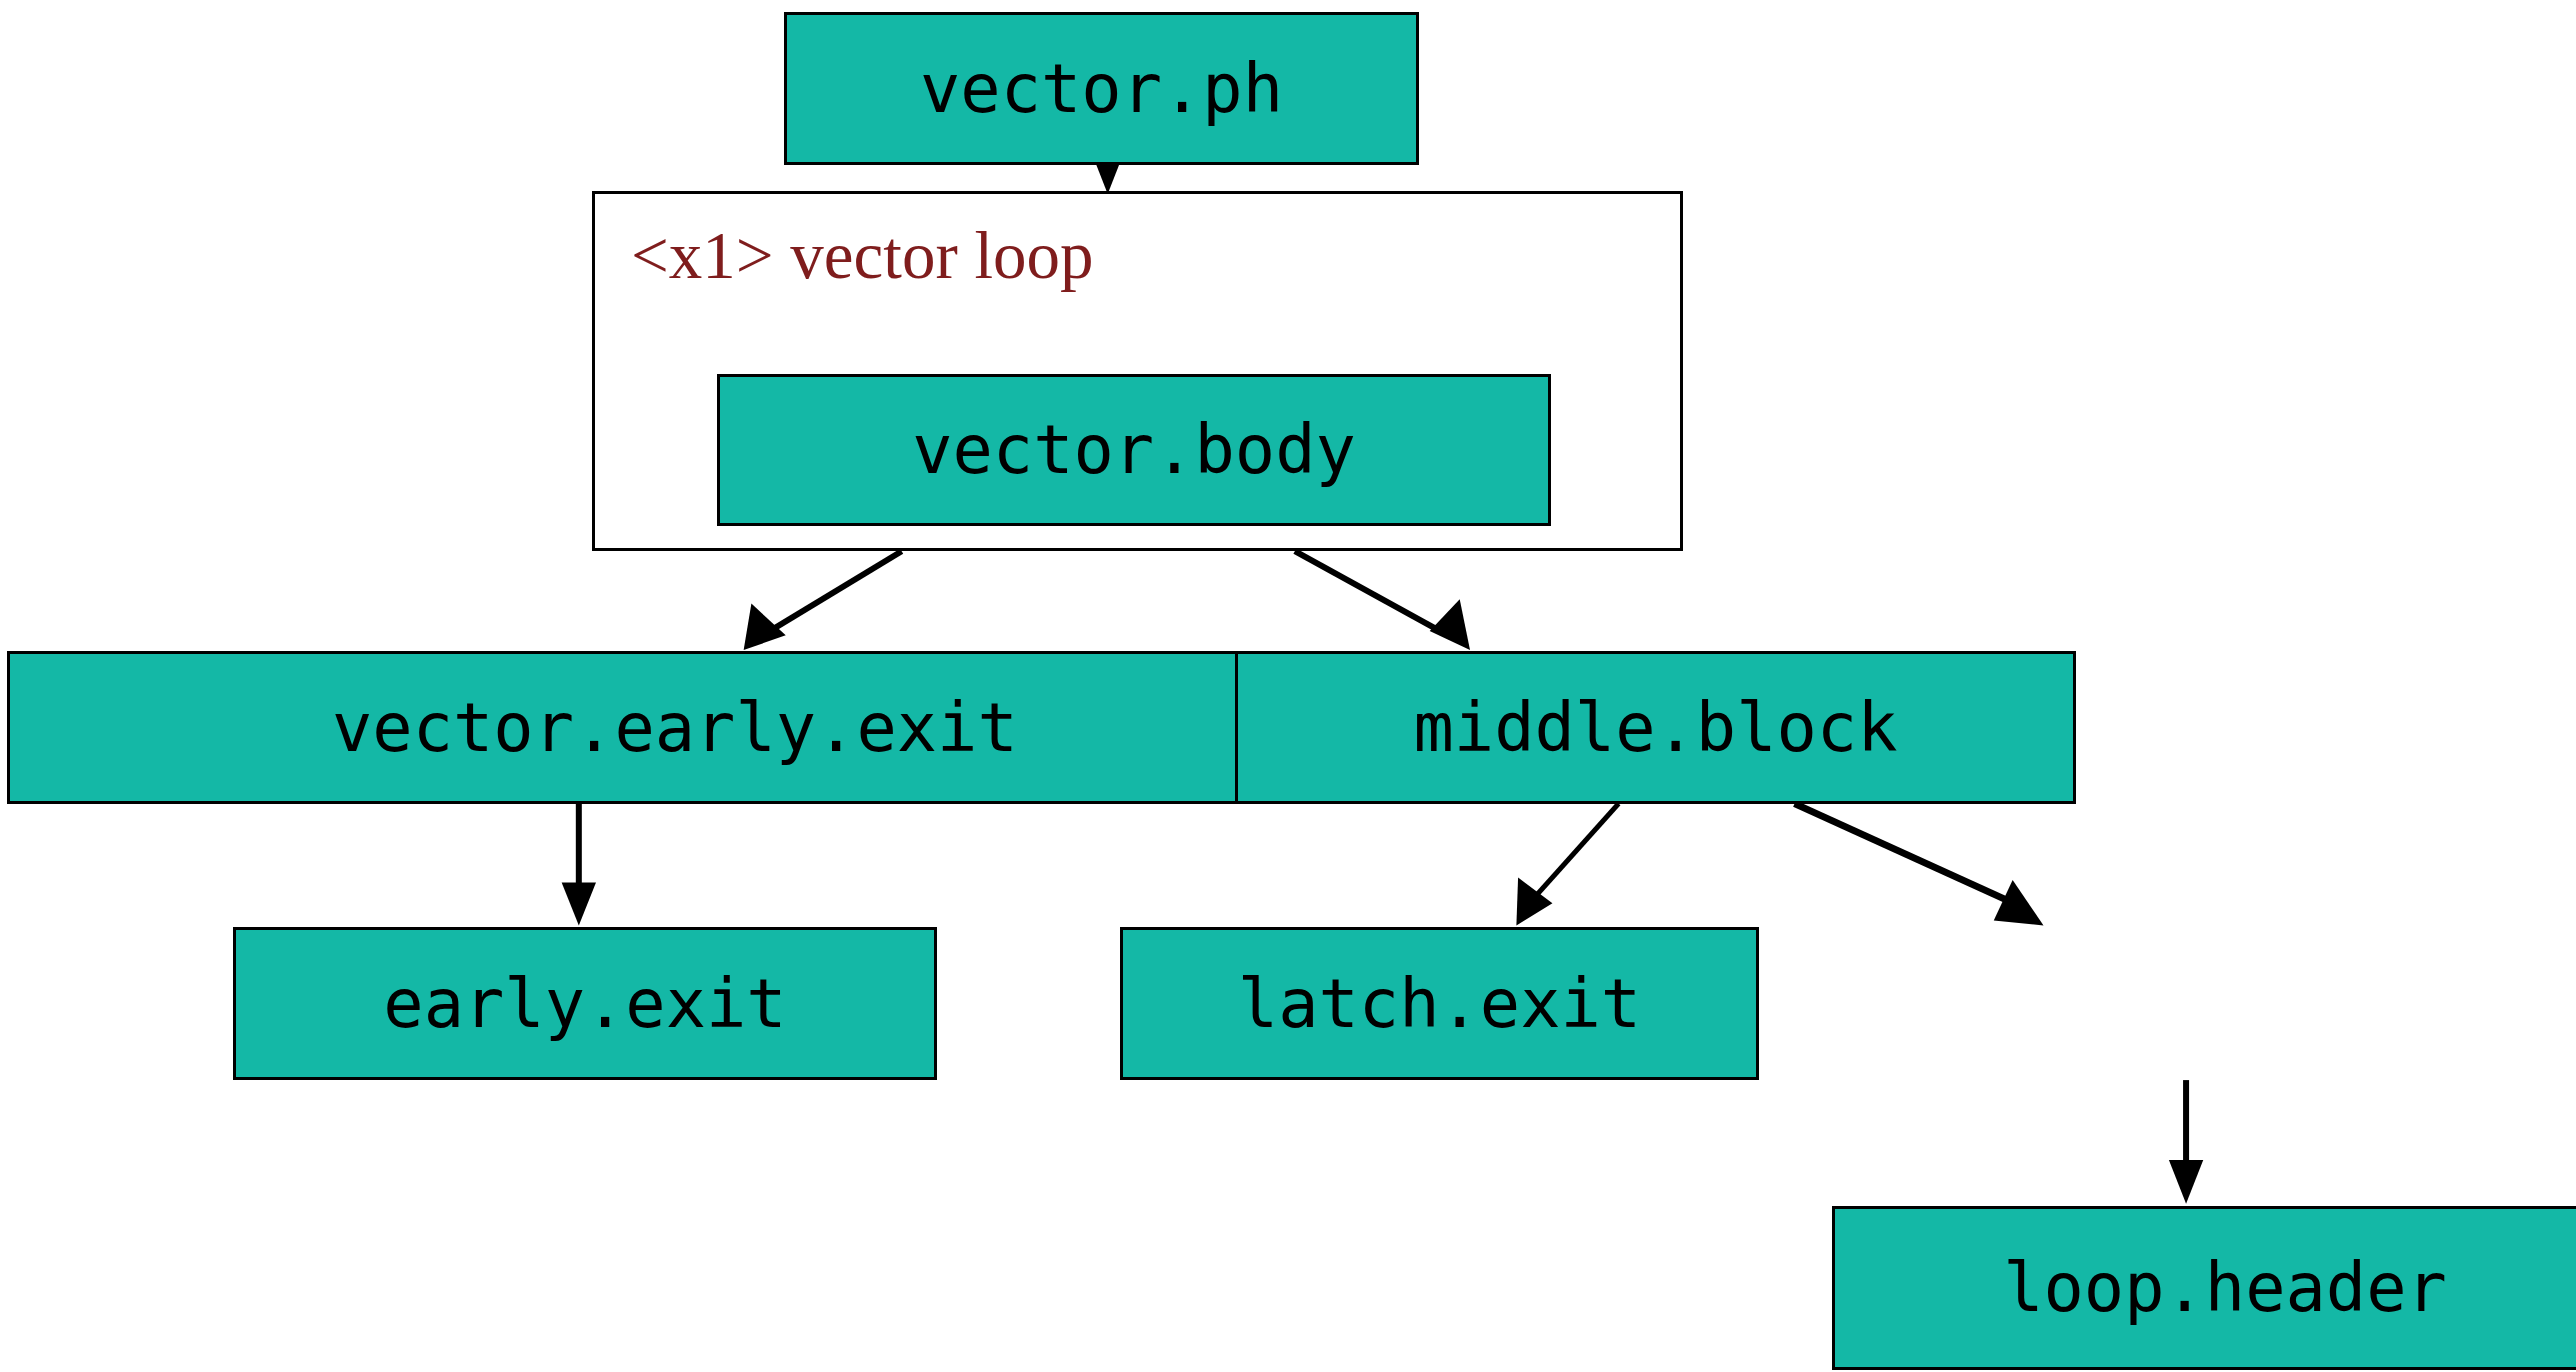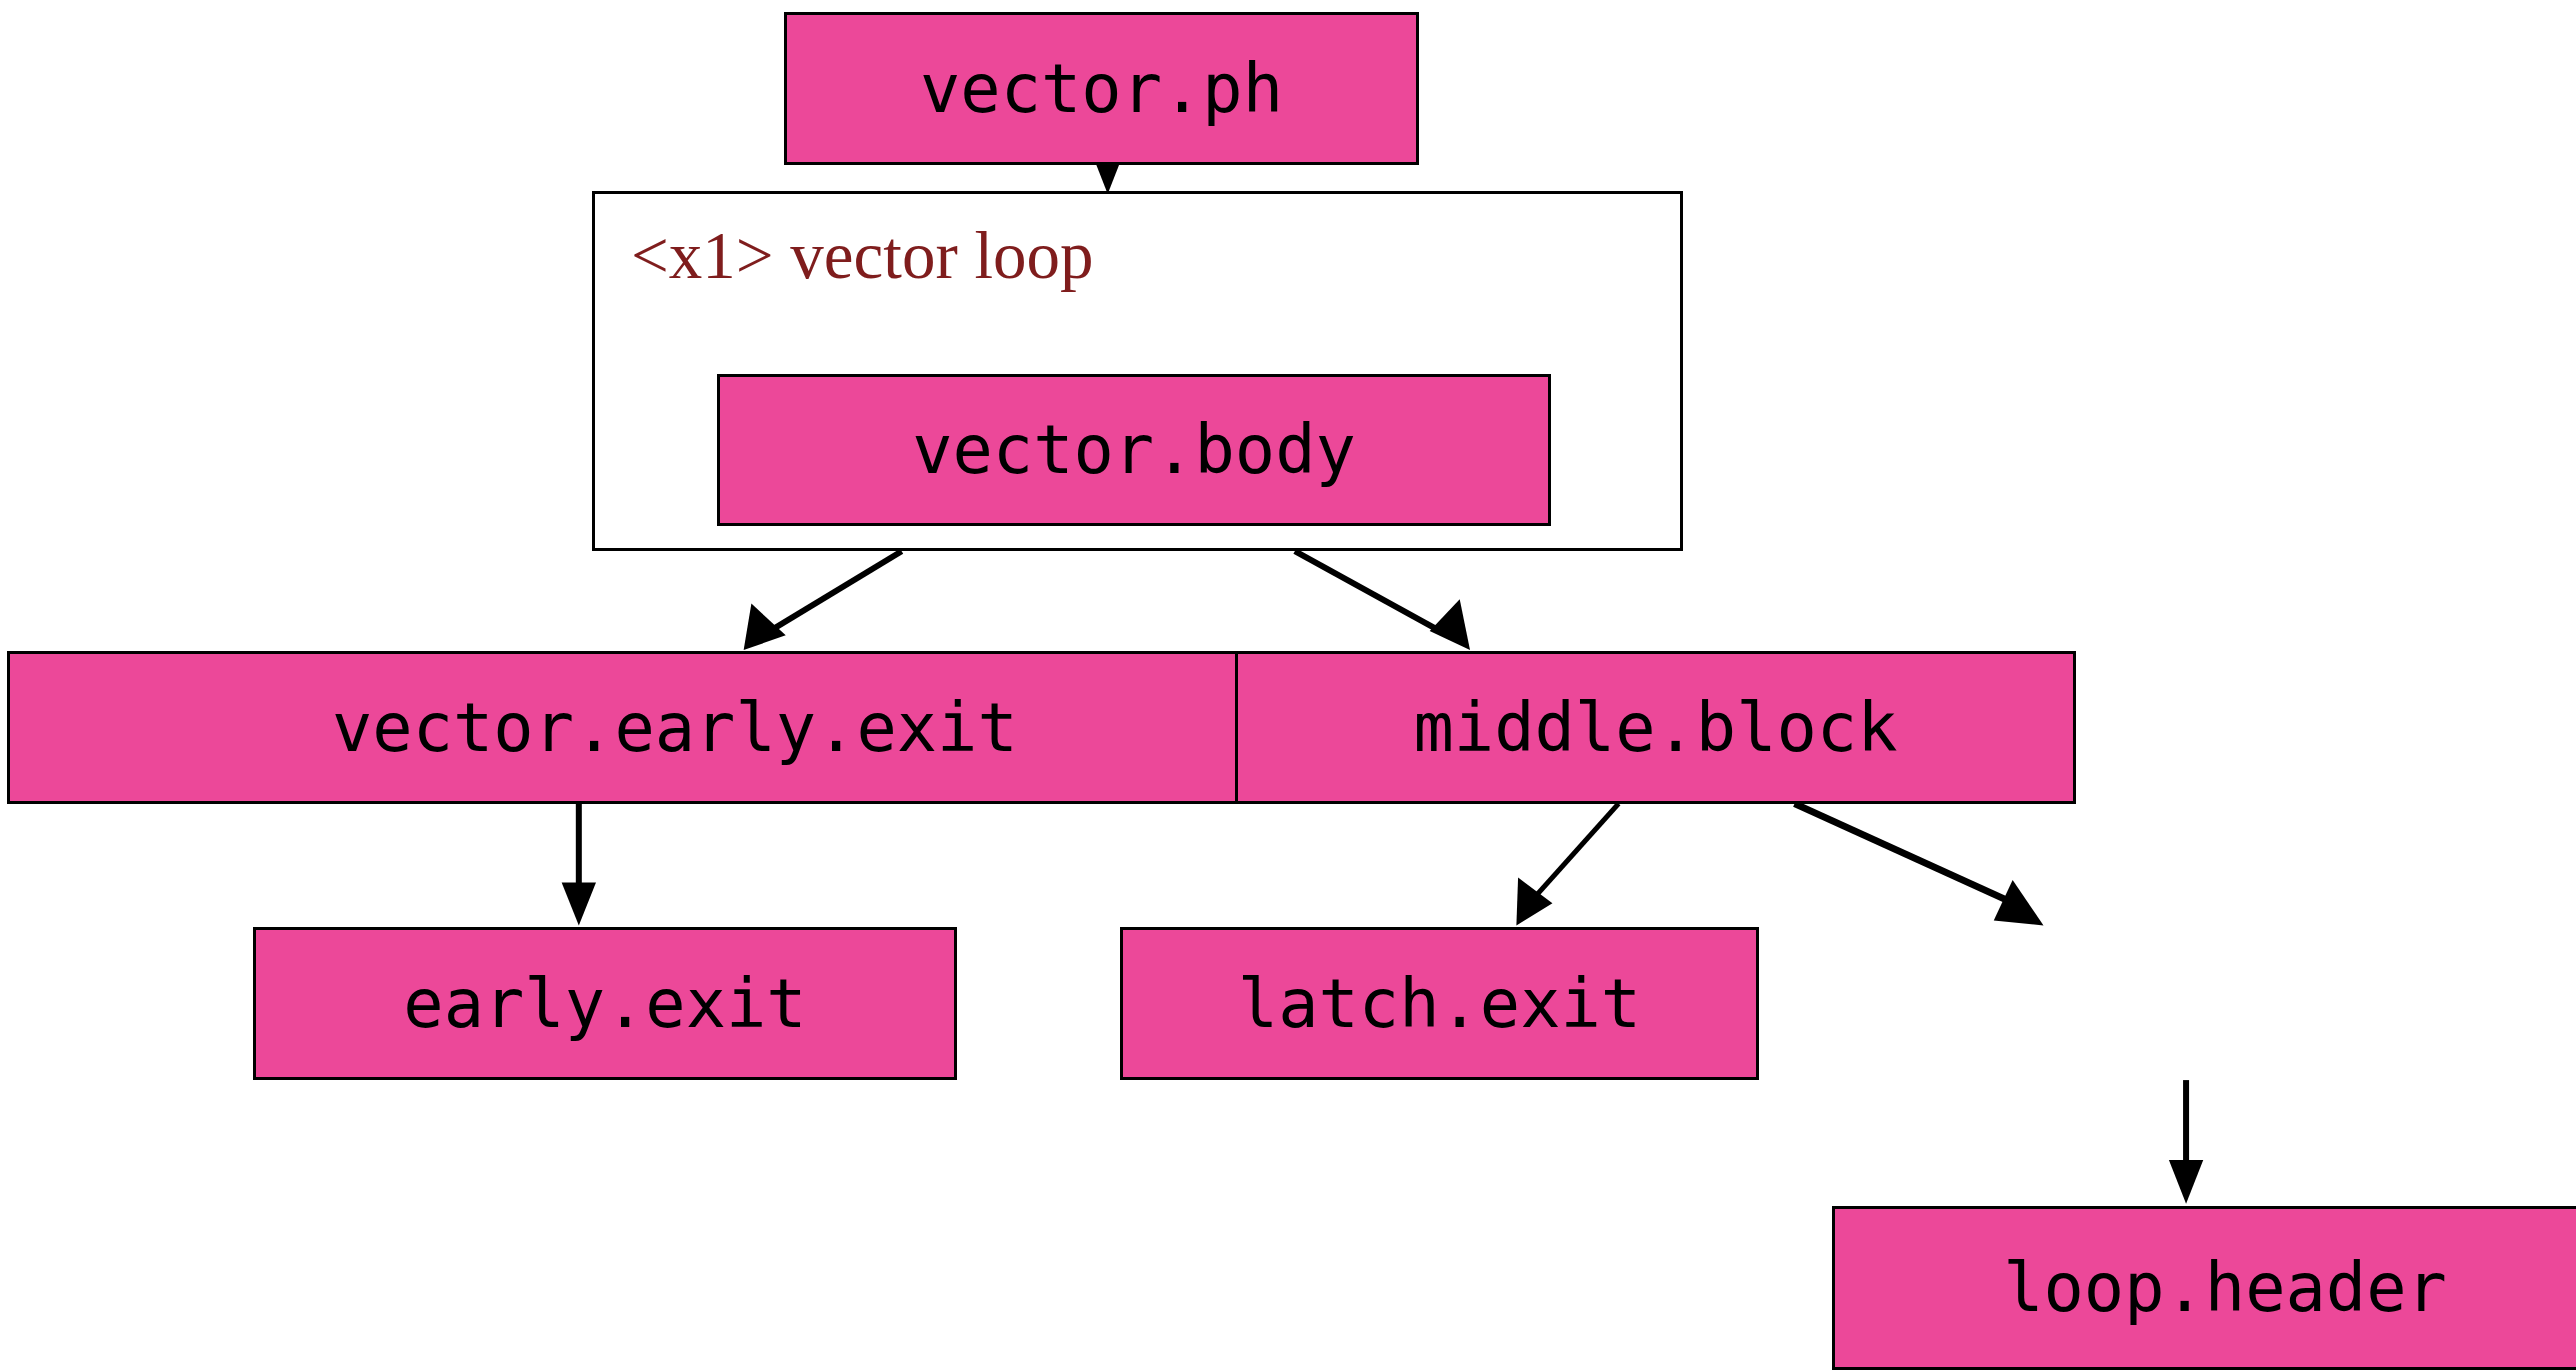--- a/index.html
+++ b/index.html
@@ -12,21 +12,21 @@
     width: 2576px;
     height: 1372px;
     background: #ffffff;
     overflow: hidden;
     font-family: "DejaVu Sans Mono", "Liberation Mono", monospace;
   }
   .node {
     position: absolute;
     box-sizing: border-box;
     border: 3.4px solid #000000;
-    background: #ec4899;
+    background: #14b8a6;
     display: flex;
     align-items: center;
     justify-content: center;
     color: #000000;
     white-space: nowrap;
   }
   .cluster {
     position: absolute;
     box-sizing: border-box;
     border: 3.4px solid #000000;
@@ -113,21 +113,21 @@
   </div>
 
   <div class="node" style="left:6.9px; top:651px; width:1336px; height:153px; font-size:67px;">
     <span>vector.early.exit</span>
   </div>
 
   <div class="node" style="left:1235px; top:651px; width:841px; height:153px; font-size:67px;">
     <span>middle.block</span>
   </div>
 
-  <div class="node" style="left:233px; top:927px; width:704px; height:153px; font-size:67px;margin-left:20px;">
+  <div class="node" style="left:233px; top:927px; width:704px; height:153px; font-size:67px;">
     <span>early.exit</span>
   </div>
 
   <div class="node" style="left:1120px; top:927px; width:639px; height:153px; font-size:67px;">
     <span>latch.exit</span>
   </div>
 
 
   <div class="node" style="left:1832px; top:1206px; width:786px; height:164px; font-size:67px;">
     <span>loop.header</span>

